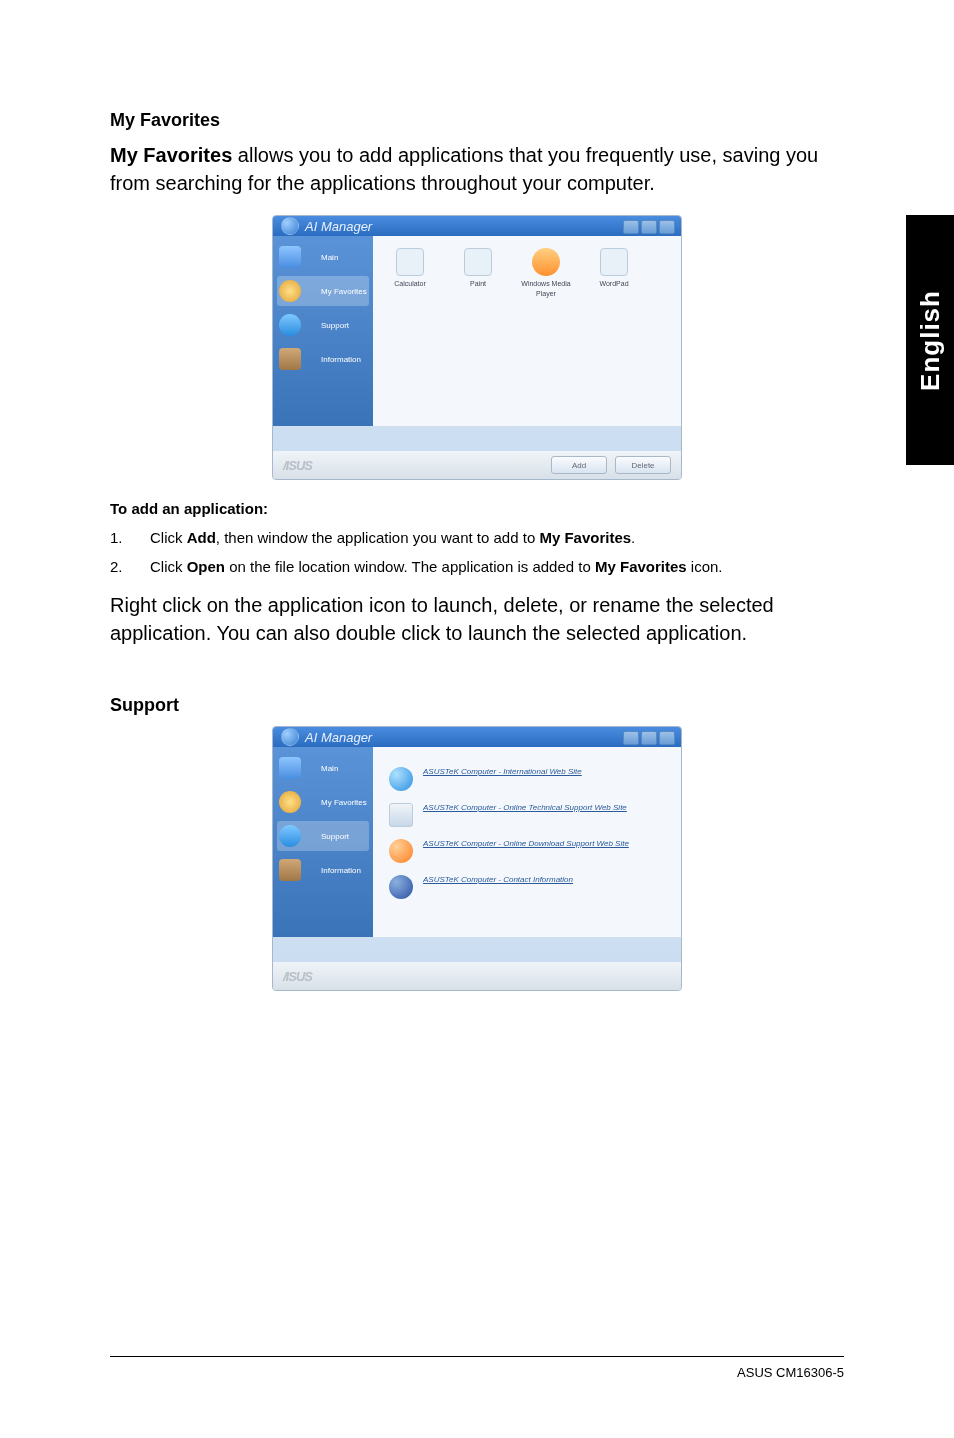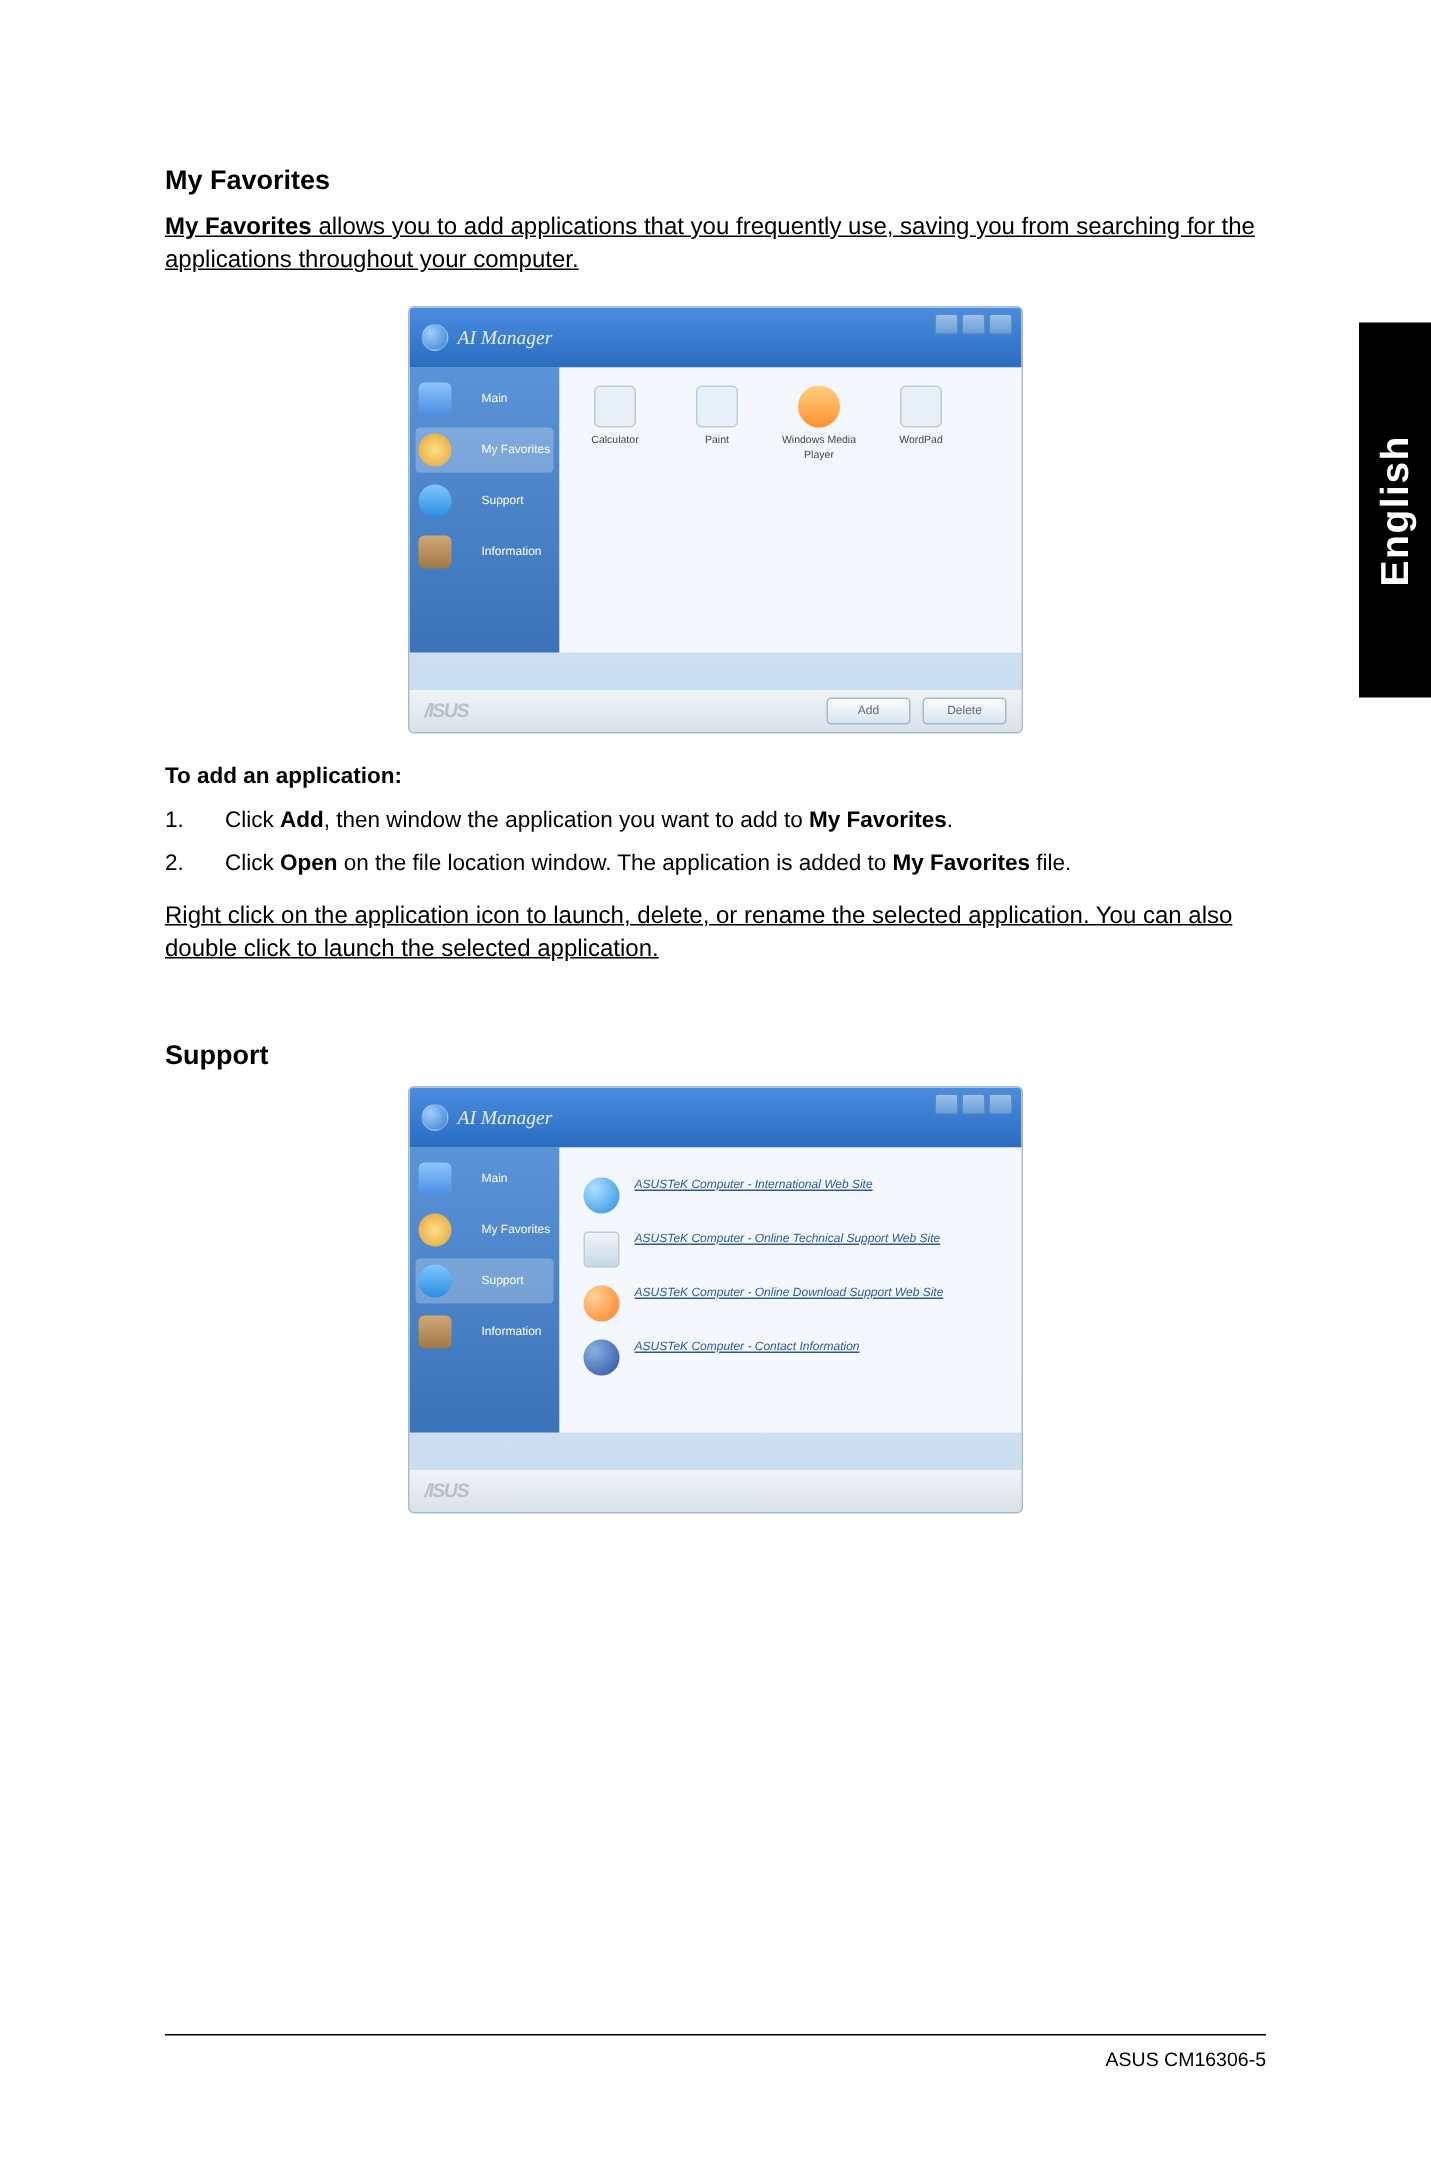--- a/index.html
+++ b/index.html
@@ -31,24 +31,23 @@
     font-size: 26px;
     font-weight: bold;
     letter-spacing: 1px;
   }
   h2.section {
     font-size: 18px;
     font-weight: bold;
     margin-bottom: 10px;
   }
   p.body {
-    font-size: 16px;
+    font-size: 20px;
     line-height: 1.4;
     margin-bottom: 18px;
-    text-decoration: underline;
   }
   p.sub {
     font-size: 15px;
     font-weight: bold;
     margin-top: 20px;
     margin-bottom: 10px;
   }
   ol.steps {
     font-size: 15px;
     margin-left: 0;
@@ -66,30 +65,29 @@
     width: 410px;
     margin: 0 auto 20px auto;
     background: linear-gradient(#dce8f5, #c9dcf0);
     border: 1px solid #a8b8cc;
     border-radius: 4px;
     overflow: hidden;
     font-size: 9px;
     color: #555;
   }
   .ss-titlebar {
-    height: 40px;
+    height: 20px;
     background: linear-gradient(#4a8de0, #2a6cc0);
     display: flex;
     align-items: center;
     padding: 0 8px;
     color: #e8f0fb;
     font-size: 13px;
     font-style: italic;
     position: relative;
-    font-family: Liberation Serif, serif;
   }
   .ss-titlebar .logo-circle {
     width: 18px; height: 18px; border-radius: 50%;
     background: radial-gradient(circle at 30% 30%, #9fd0ff, #3a7ed0);
     margin-right: 6px;
     border: 1px solid #fff3;
   }
   .ss-winbtns {
     position: absolute; right: 6px; top: 4px;
     display: flex; gap: 2px;
@@ -269,21 +267,21 @@
   <ol class="steps">
     <li>
       <span class="num">1.</span>
       <span>
         <span>Click </span><b>Add</b><span>, then window the application you want to add to </span><b>My Favorites</b><span>.</span>
       </span>
     </li>
     <li>
       <span class="num">2.</span>
       <span>
-        <span>Click </span><b>Open</b><span> on the file location window. The application is added to </span><b>My Favorites</b><span> file.</span>
+        <span>Click </span><b>Open</b><span> on the file location window. The application is added to </span><b>My Favorites</b><span> icon.</span>
       </span>
     </li>
   </ol>
   <p class="body">Right click on the application icon to launch, delete, or rename the selected application. You can also double click to launch the selected application.</p>
 
   <div style="height:30px"></div>
   <h2 class="section">Support</h2>
 
   <div class="screenshot">
     <div class="ss-titlebar">

